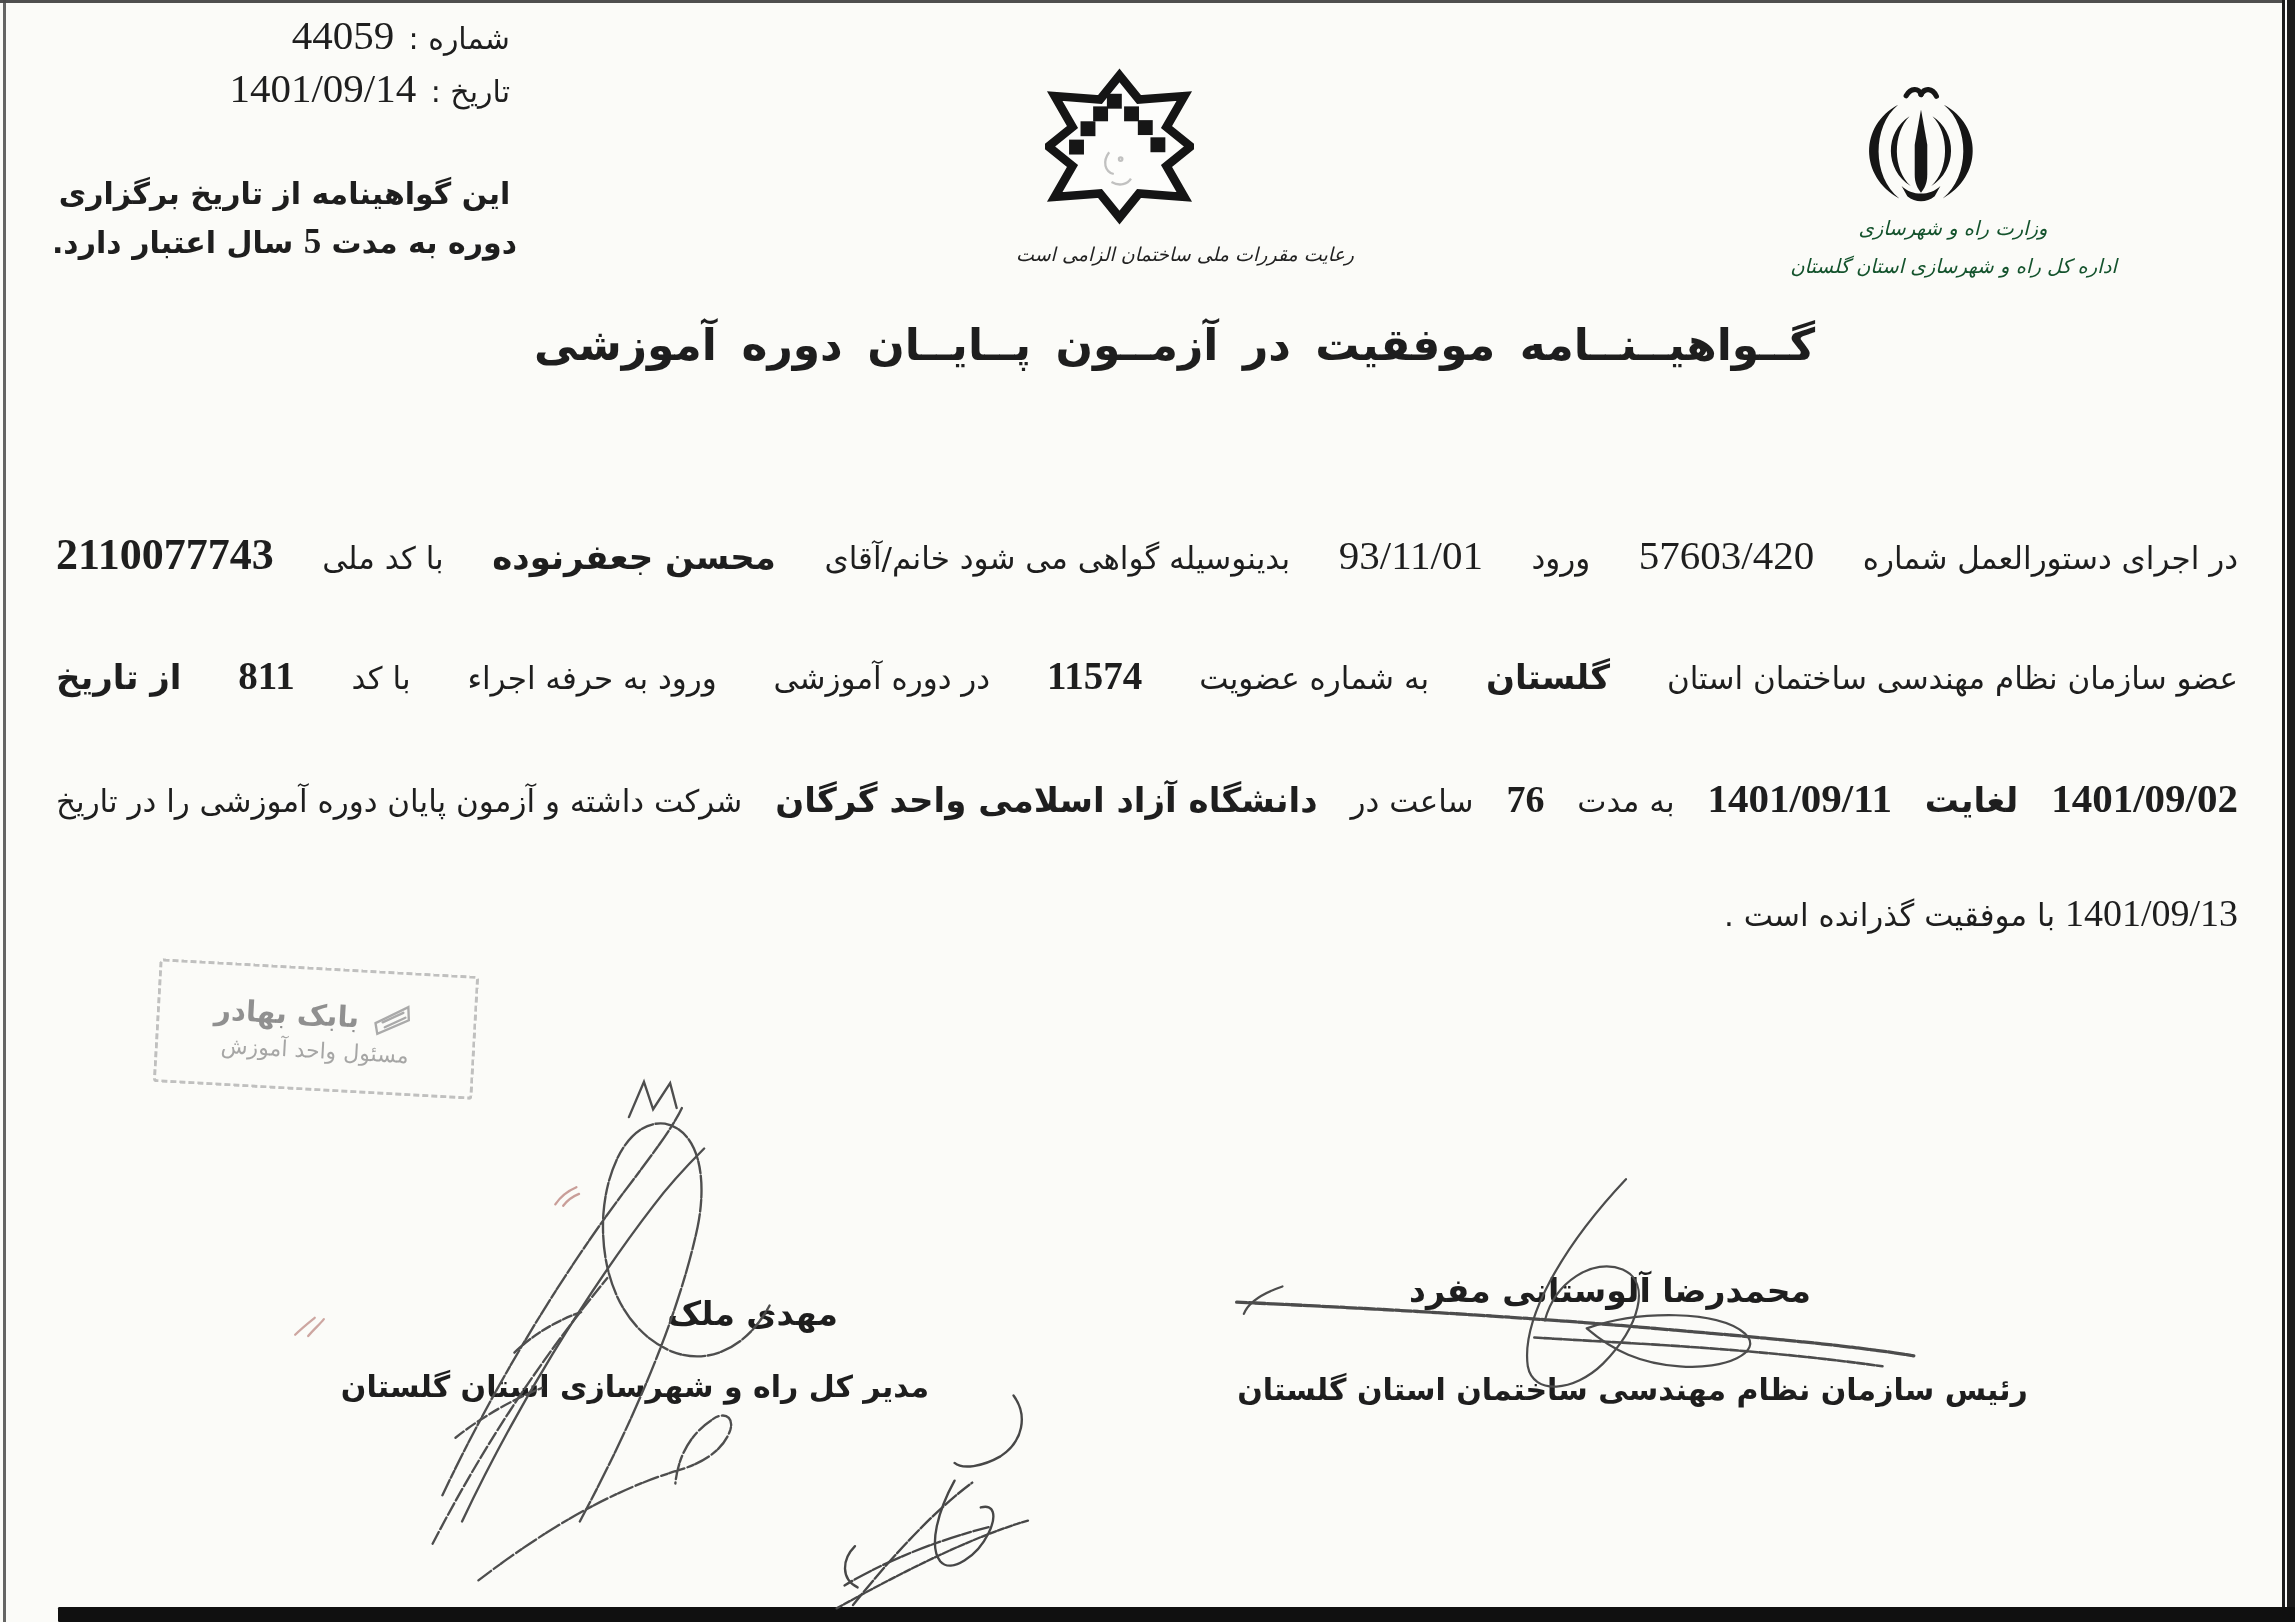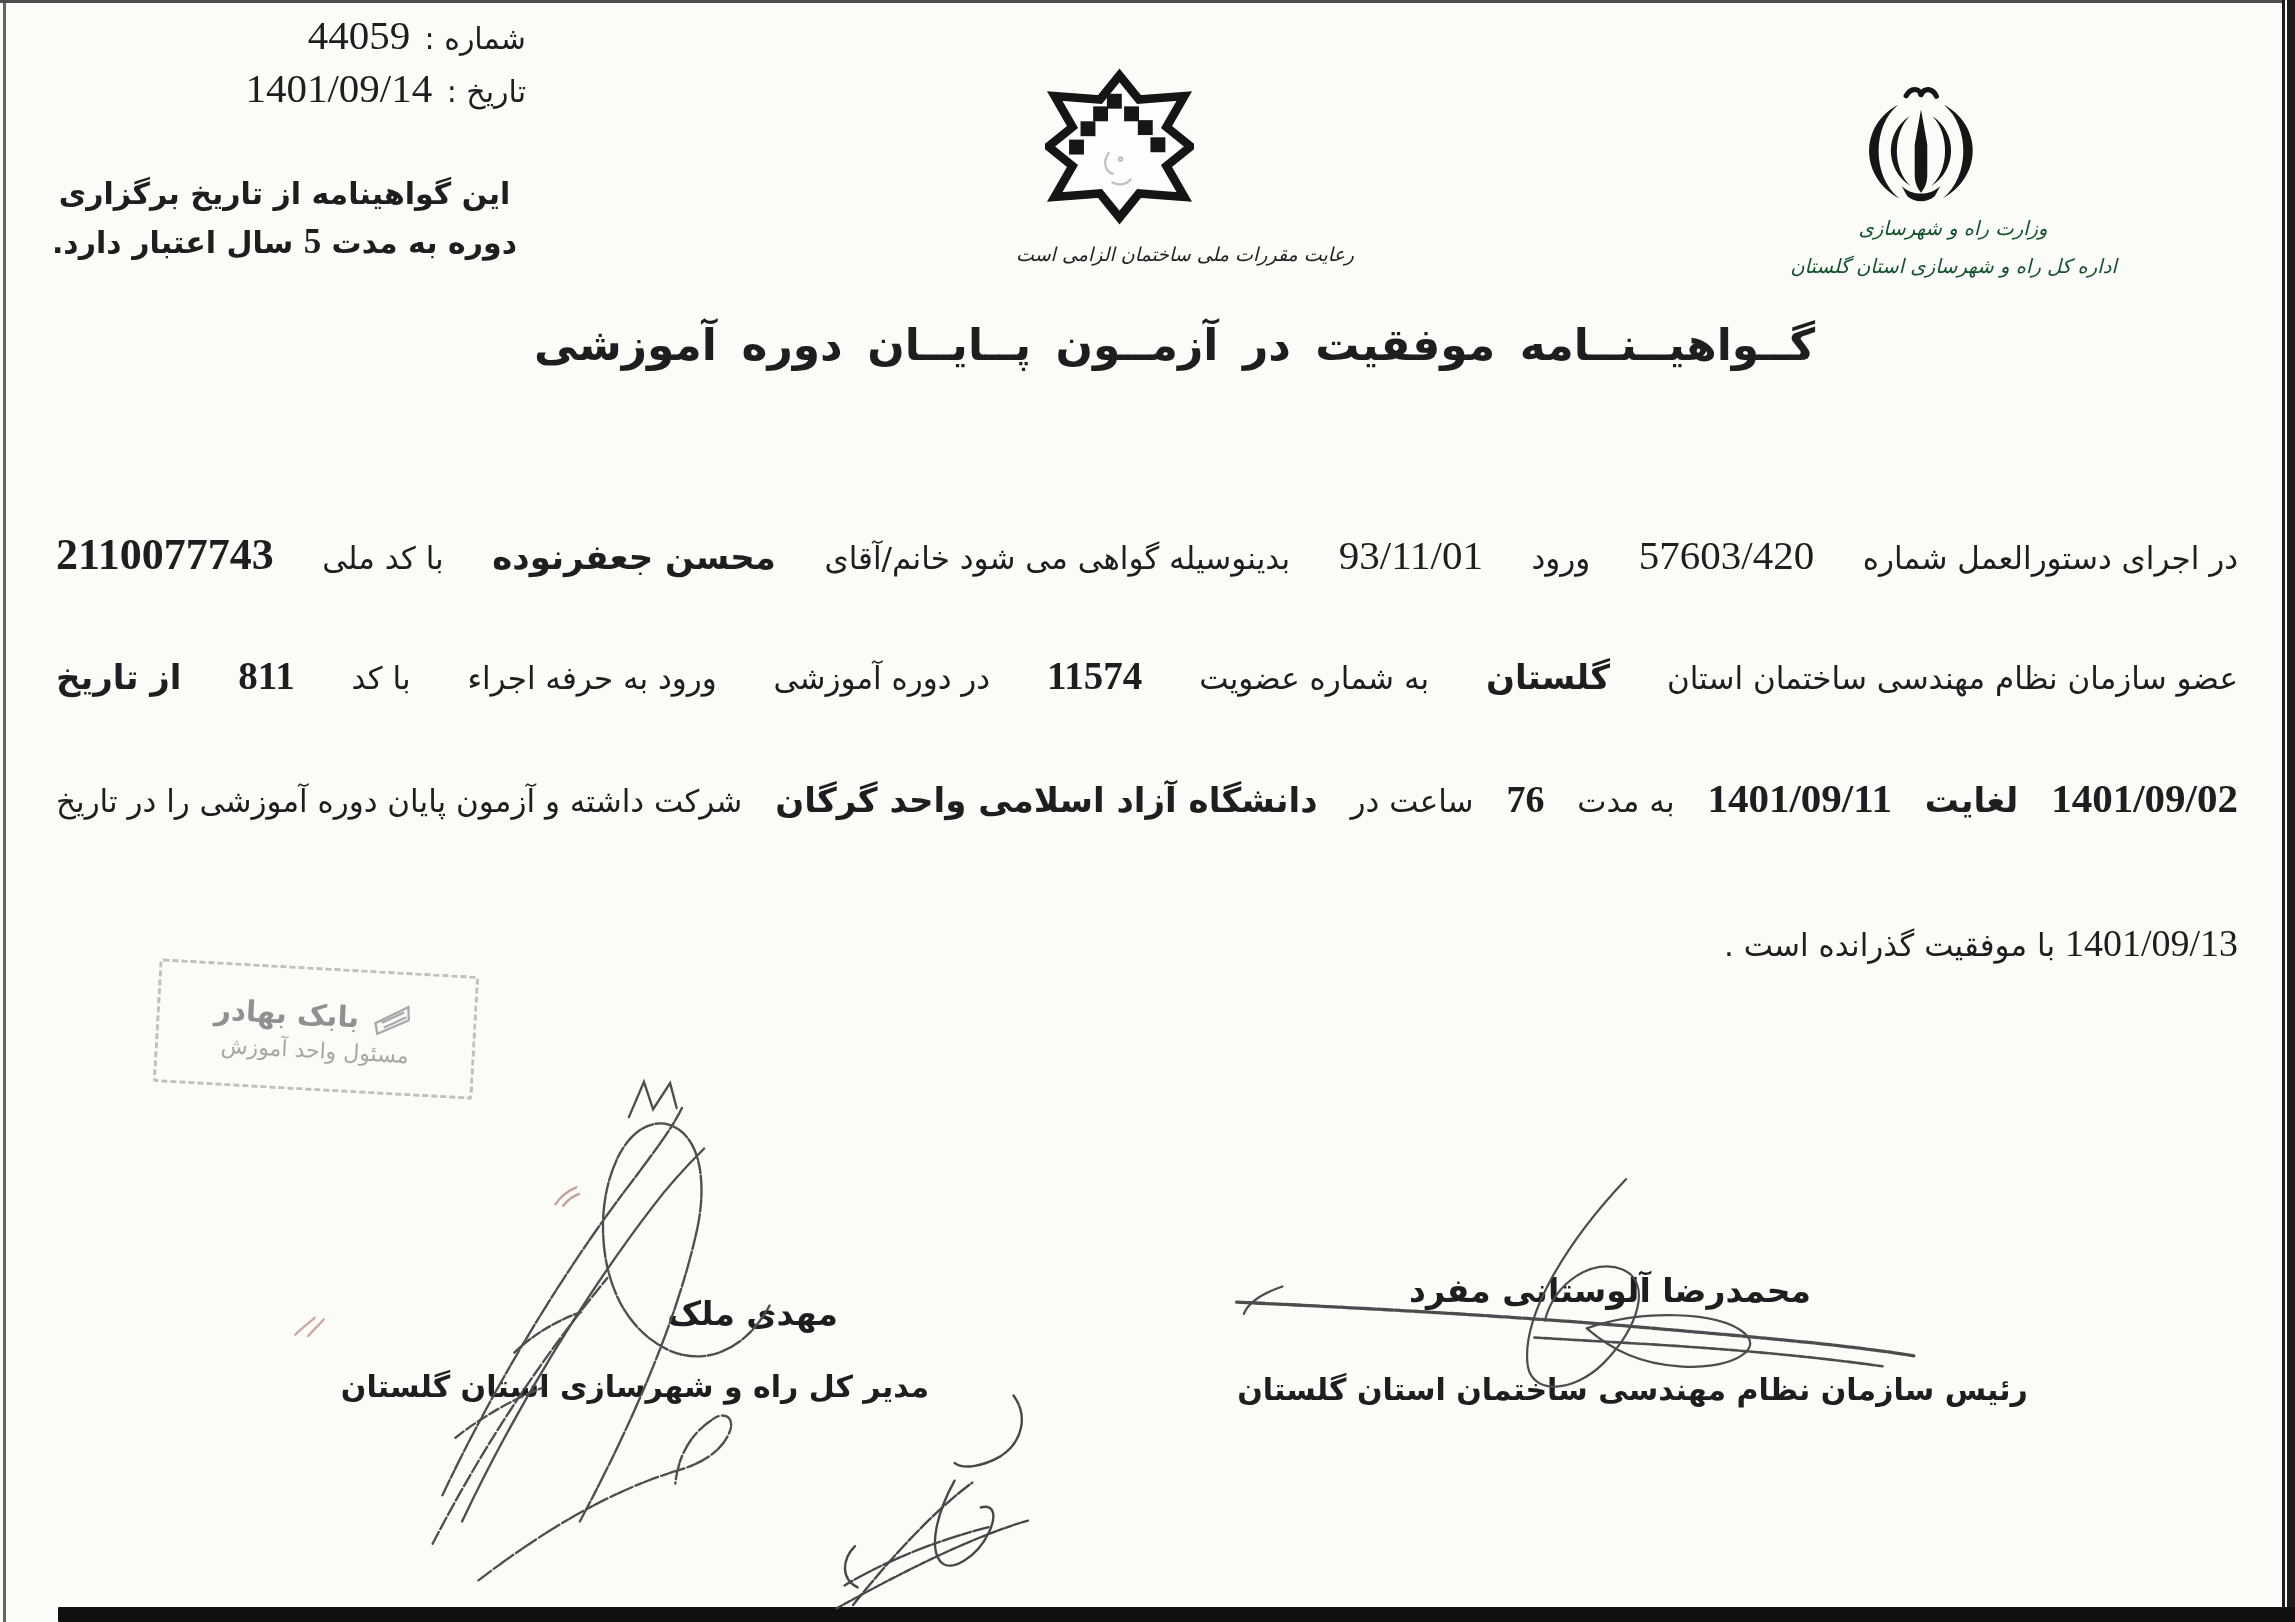--- a/index.html
+++ b/index.html
@@ -14,34 +14,34 @@
   .num{font-family:"Liberation Serif","DejaVu Serif",serif; direction:ltr; unicode-bidi:isolate;}
   .center{text-align:center;}
   .right{text-align:right;}
   
   .edge-left{left:2.6px;top:0;bottom:0;width:3.3px;background:#4a4a4a;opacity:.85;}
   .edge-top{left:0;top:0;right:0;height:2.6px;background:#3c3c3c;opacity:.9;}
   .edge-right{right:0;top:0;bottom:0;width:13px;background:#1c1c1c;}
   .edge-right-stripe{right:8.5px;top:0;bottom:0;width:2px;background:#fafafa;}
   .edge-bottom{left:58px;right:0;bottom:1.3px;height:14.4px;background:#101010;border-radius:1.3px;}
   
-  .meta-row{left:225px;width:301px;font-size:30px;text-align:right;}
+  .meta-row{left:209px;width:301px;font-size:30px;text-align:right;}
   .meta-row .lbl{margin-inline-end:14.4px;}
   .meta-row .num{font-size:41px;}
   .validity{left:49px;top:171px;width:471px;font-size:30px;font-weight:bold;line-height:1.5;}
   .validity .num{font-size:35px;}
   .motto{left:838px;top:243px;width:694px;font-size:19px;font-style:italic;color:#222;}
   .ministry{font-size:19.6px;font-style:italic;color:#14532d;}
   .doc-title{left:517px;top:319px;width:1315px;font-size:44px;font-weight:bold;word-spacing:9.2px;}
   
   .bodyline{left:56px;width:2182px;display:flex;flex-direction:row;justify-content:space-between;
             align-items:baseline;direction:rtl;font-size:31px;}
   .bodyline .b{font-size:34px;}
   .bodyline .num{font-size:41px;}
-  .line4{left:56px;width:2182px;font-size:31px;margin-top:30px;}
+  .line4{left:56px;width:2182px;font-size:31px;}
   .line4 .num{font-size:38px;}
   
   .stamp{left:156px;top:967px;width:314px;height:118px;transform:rotate(3.2deg);
          border:3.3px dashed rgba(145,145,145,.55);border-radius:3.9px;
          display:flex;flex-direction:column;align-items:center;justify-content:center;gap:3.9px;}
   .stamp .l1{display:flex;align-items:center;gap:11.8px;font-size:29px;font-weight:bold;color:rgba(135,135,135,.92);}
   .stamp .l2{font-size:22px;color:rgba(150,150,150,.85);}
   
   .sig-name{font-size:33px;font-weight:bold;z-index:3;}
   .sig-title{font-size:30px;font-weight:bold;z-index:3;}

